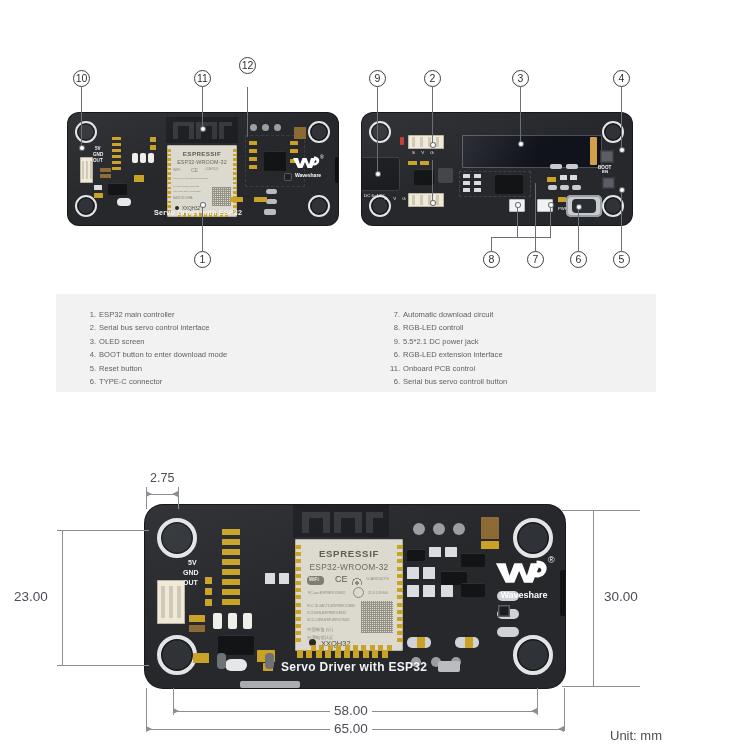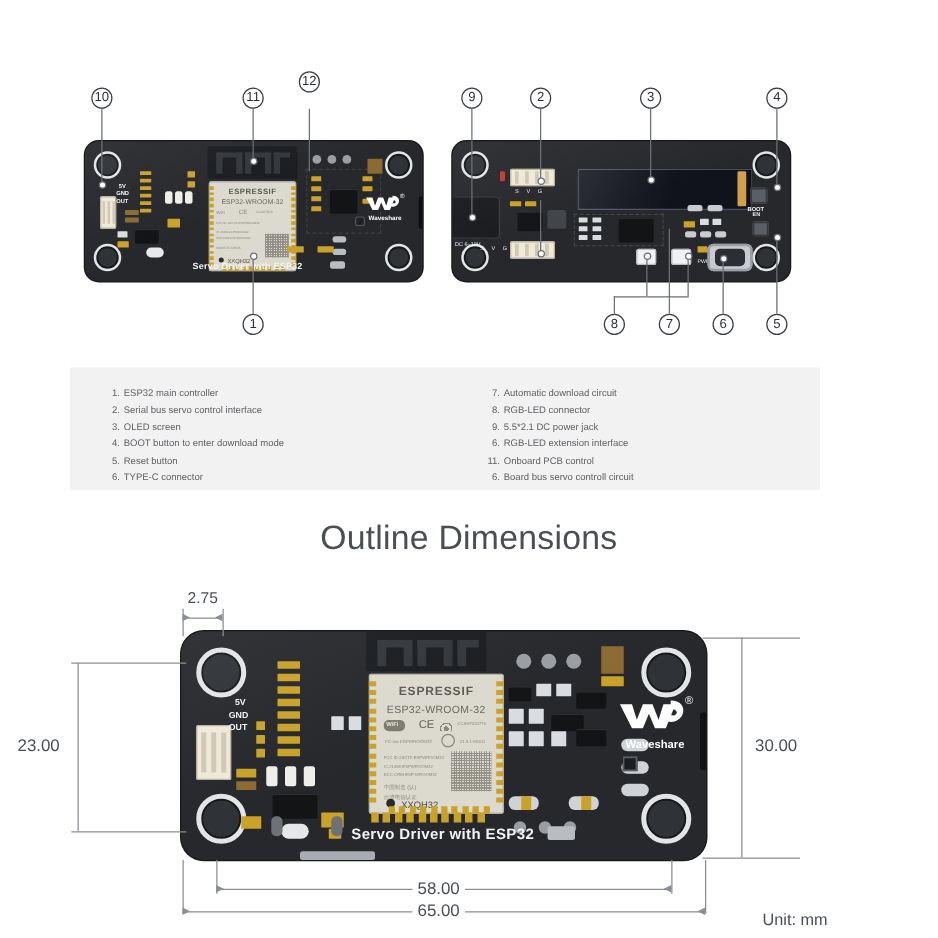--- a/index.html
+++ b/index.html
@@ -457,42 +457,41 @@
         <span>TYPE-C connector</span>
       </div>
     </div>
     <div class="col right">
       <div class="li">
         <span class="n">7.</span>
         <span>Automatic download circuit</span>
       </div>
       <div class="li">
         <span class="n">8.</span>
-        <span>RGB-LED connector</span>
+        <span>RGB-LED controll</span>
       </div>
       <div class="li">
         <span class="n">9.</span>
         <span>5.5*2.1 DC power jack</span>
       </div>
       <div class="li">
         <span class="n">6.</span>
         <span>RGB-LED extension interface</span>
       </div>
       <div class="li">
         <span class="n">11.</span>
         <span>Onboard PCB control</span>
       </div>
       <div class="li">
         <span class="n">6.</span>
-        <span>Board bus servo controll circuit</span>
+        <span>Serial bus servo controll button</span>
       </div>
     </div>
   </div>
 
-  <div class="section-title" id="title-dims">Outline Dimensions</div>
 
   <div class="pcb" id="pcb-dims" style="left:145px; top:505px; width:420px; height:183px; border-radius:18px;">
 
     <div class="hole" style="left:12px;  top:13px;  width:40px; height:40px; border-width:4px;"></div>
     <div class="hole" style="left:12px;  top:130px; width:40px; height:40px; border-width:4px;"></div>
     <div class="hole" style="left:368px; top:13px;  width:40px; height:40px; border-width:4px;"></div>
     <div class="hole" style="left:368px; top:130px; width:40px; height:40px; border-width:4px;"></div>
 
     <div class="jst" style="left:12px; top:75px; width:28px; height:44px;">
       <i style="left:4px;  top:6px; width:4px; height:32px;"></i>

